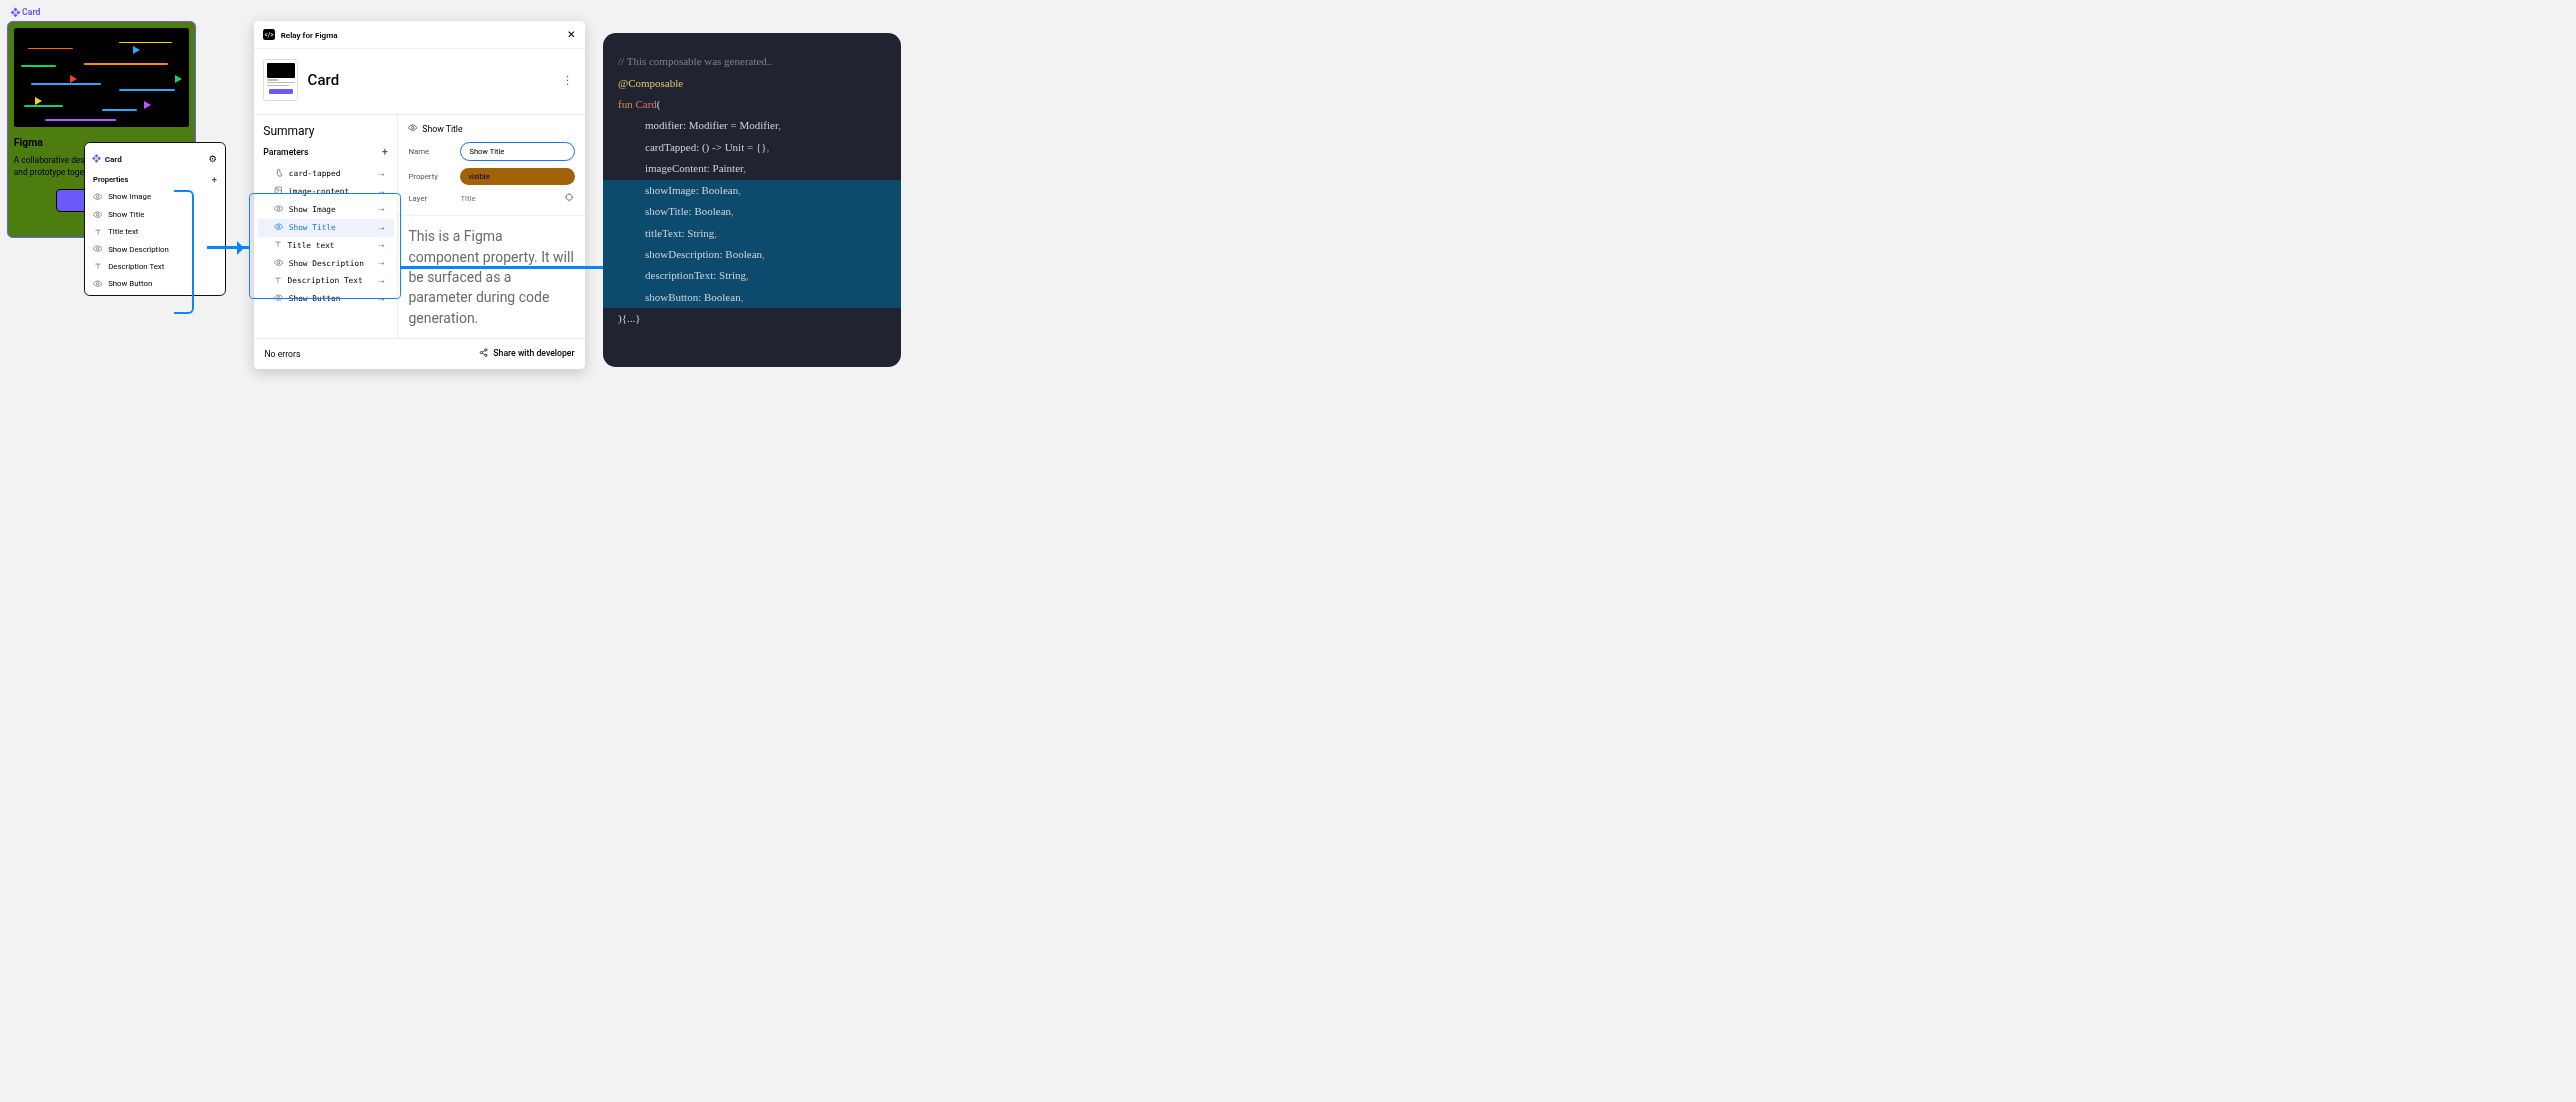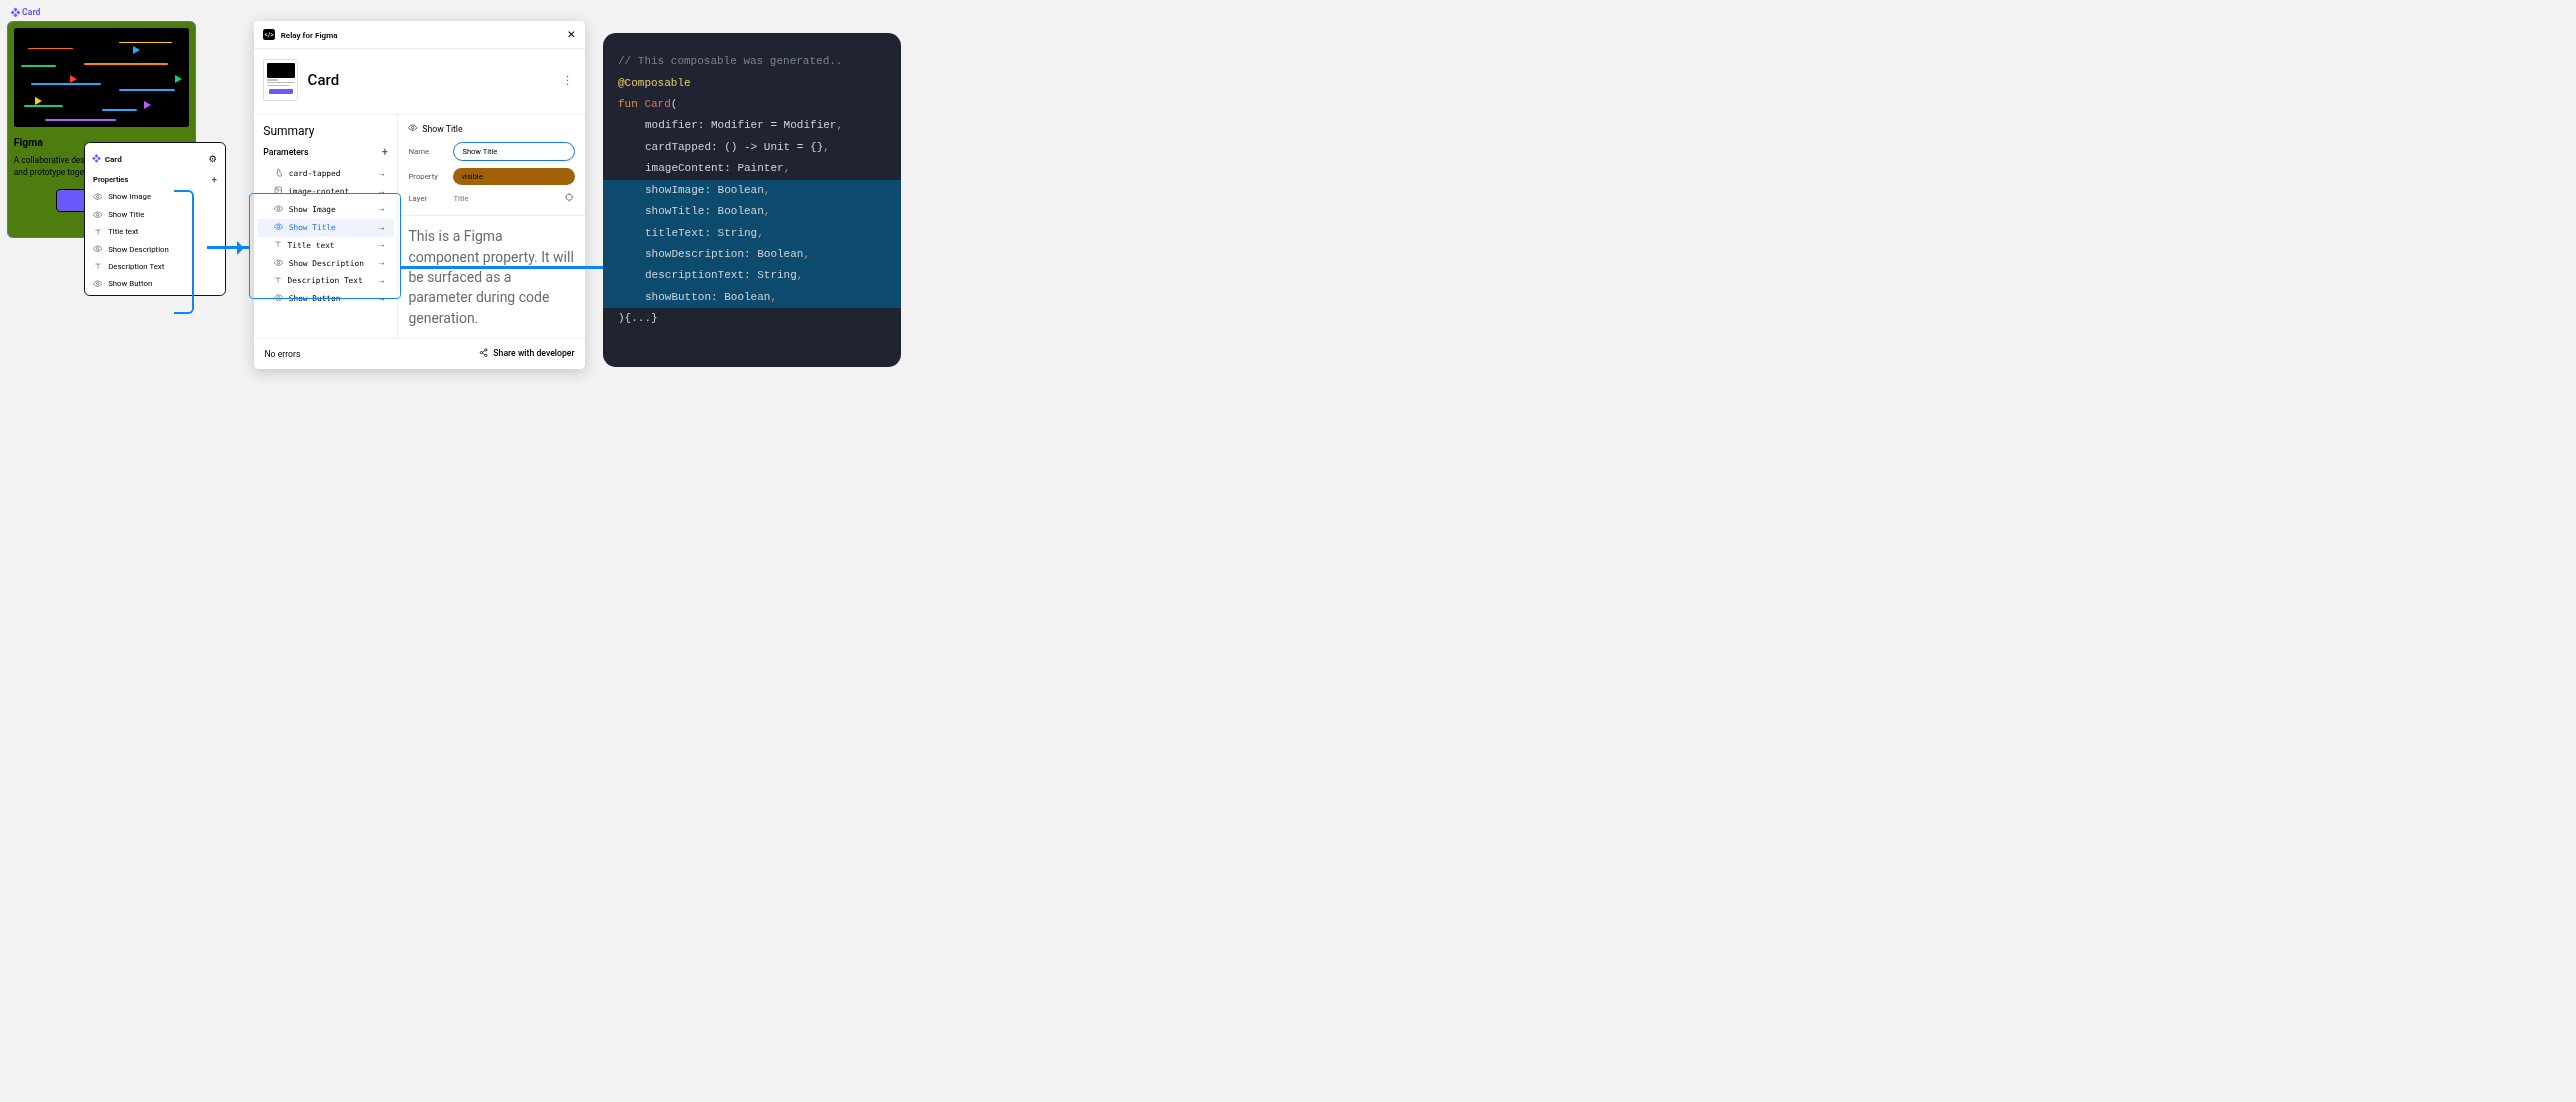--- a/index.html
+++ b/index.html
@@ -94,39 +94,39 @@
   .relay-section-head { display:flex; align-items:center; padding: 3.5px 9.3px; font-size:8.7px; font-weight:500;}
   .relay-section-head .plus { margin-left:auto; font-size:10.4px; color:#555;}
   .relay-row { display:flex; align-items:center; gap:5.8px; padding:3.5px 9.3px 3.5px 16.2px; font-family: "SFMono-Regular", Menlo, Consolas, monospace; font-size:7.8px;}
   .relay-row .arrow-out { margin-left:auto; color:#777; font-size:8.7px;}
   .relay-row.selected { background:#eef3fb; color:#1a73e8;}
   .relay-group { margin: 1.2px 3.5px 3.5px 3.5px; padding: 1.2px 0; }
   .blue-focus { position:absolute; left:249px; top:193px; width:152px; height:106px; border:1.7px solid #0a84ff; border-radius:4.6px; pointer-events:none;}
 
   .relay-right { flex:1; padding: 8.1px 10.4px; display:flex; flex-direction:column; gap:7px;}
   .detail-head { display:flex; align-items:center; gap:4.6px; font-size:8.7px;}
-  .detail-row { display:flex; align-items:center; gap:7px; font-size:7.8px;}
+  .detail-row { display:flex; align-items:center; gap:14px; font-size:7.8px;}
   .detail-label { width:38px; color:#555;}
   .pill { flex:1; padding:4.1px 8.1px; border-radius:10.4px; background:#a16207; font-size:7.5px; }
   .pill.focus { background:#fff; border:1.2px solid #1a73e8;}
   .target-icon { margin-left:auto; color:#777;}
   .detail-sep { border:none; border-top:0.6px solid #eee; margin:3.5px -10.4px;}
   .detail-help { color:#6b6b6b; font-size:14px; line-height:1.45;}
 
   .relay-footer { display:flex; align-items:center; padding: 9.3px 10.4px; font-size:8.7px;}
   .share { margin-left:auto; display:flex; gap:4.6px; font-weight:500;}
 
   .arrow2 { position:absolute; left: 401px; top: 266px; width: 229px; height:2.9px; background:#0a84ff;}
   .arrow2::after { content:""; position:absolute; right:-1.2px; top:-5.2px; border:7px solid transparent; border-left-color:#0a84ff;}
 
   
   .code-panel {
     position:absolute; left: 603px; top: 32.5px; width: 298px; height: 334px;
     background:#1f2430; border-radius:12.8px; padding: 18.6px 15px;
-    font-family: Liberation Mono, monospace;
+    font-family: Liberation Serif, serif;
     font-size: 11px; color:#cfd2d8; line-height:1.95; overflow:hidden;
   }
   .tok-comment{color:#7a828f;} .tok-ann{color:#e6c76a;} .tok-kw{color:#e28a4d;text-align:center;}
   .tok-name{color:#e06c75;} .tok-id{color:#cfd2d8;} .tok-punc{color:#e28a4d;}
   .code-hl { background:#0c4a6e; display:block; margin:0 -15px; padding:0 15px;}
   .ind { display:inline-block; width: 27px;}
 
   
   .hl { position:absolute; height:1.7px; border-radius:1.2px;}
   .cur { position:absolute; width:0;height:0; }

